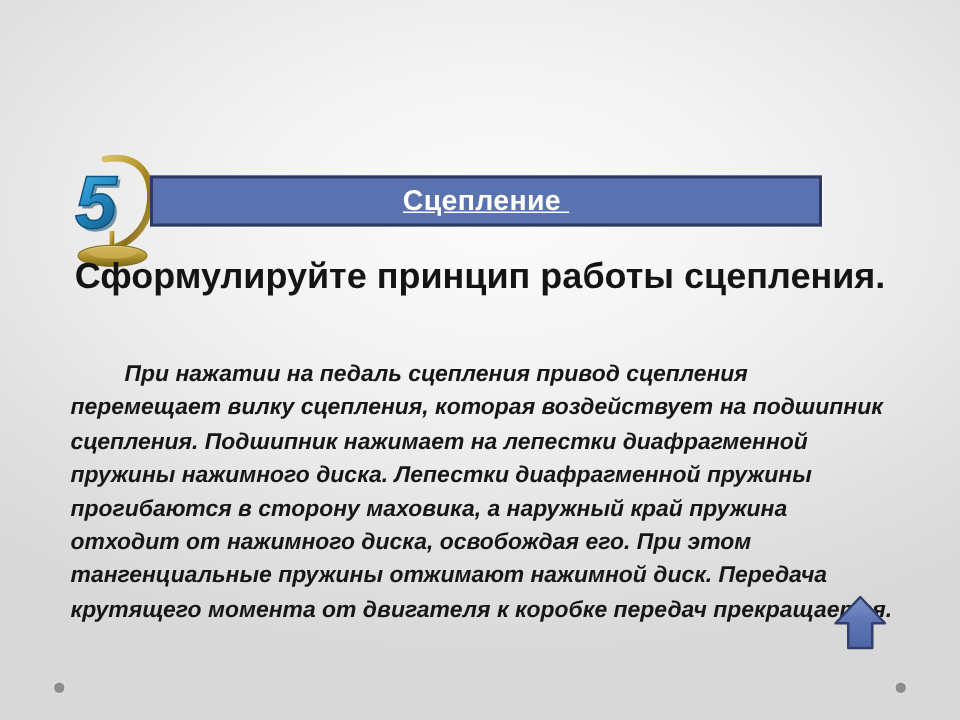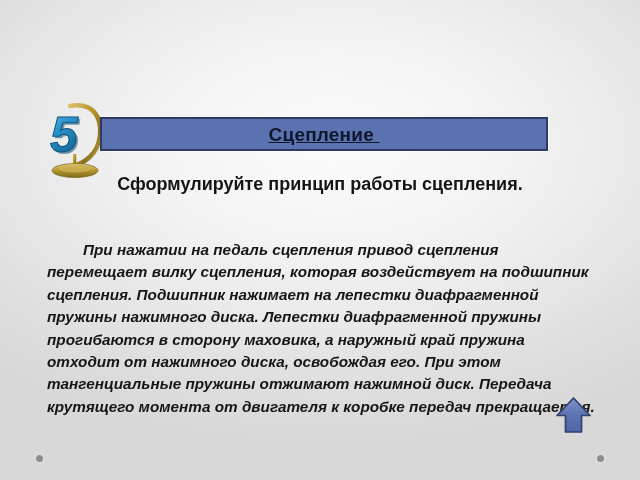--- a/index.html
+++ b/index.html
@@ -47,38 +47,38 @@
     height: 34px;
     background: #5a72b0;
     border: 2px solid #2e3a63;
     box-sizing: border-box;
     display: flex;
     align-items: center;
     justify-content: center;
     box-shadow: 1px 1px 0 rgba(255,255,255,0.55);
   }
   #title-text {
-    color: #0f172a;
+    color: #ffffff;
     font-size: 19px;
     font-weight: bold;
     text-decoration: underline;
     letter-spacing: 0.2px;
     white-space: pre;
     line-height: 1;
   }
 
   
   #question {
     position: absolute;
     left: 48px;
     top: 172px;
     width: 544px;
     text-align: center;
     color: #141414;
-    font-size: 18px;
+    font-size: 24px;
     font-weight: bold;
     line-height: 25px;
   }
 
   
   #body-text {
     position: absolute;
     left: 47px;
     top: 239px;
     width: 548px;

